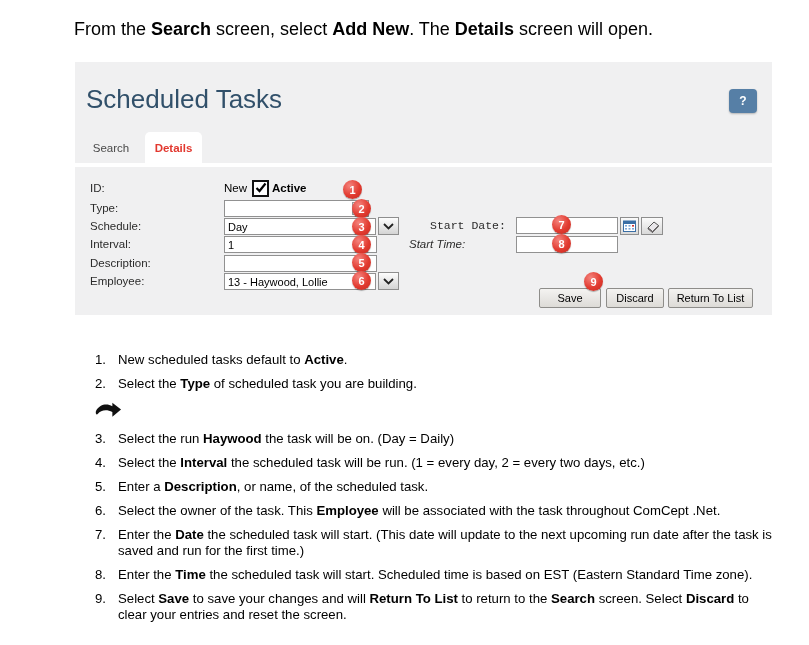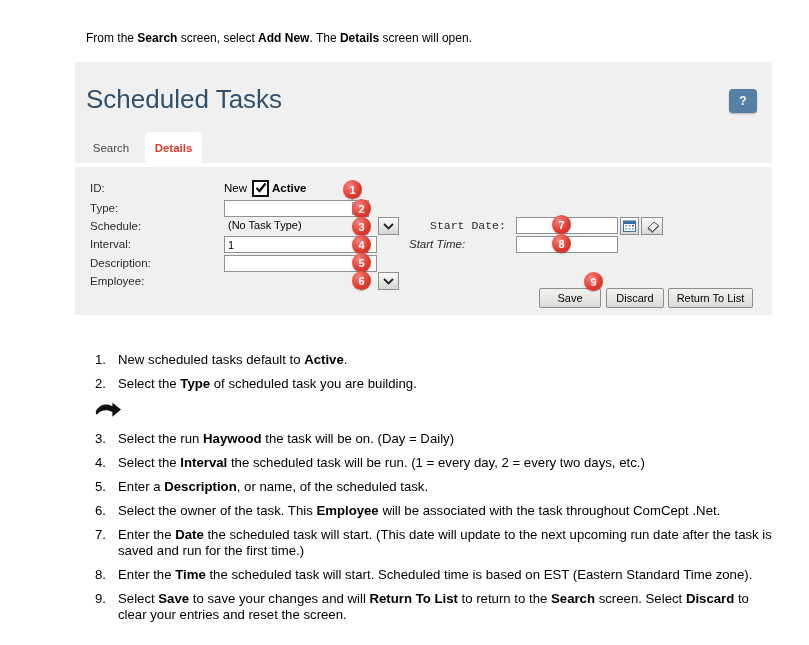--- a/index.html
+++ b/index.html
@@ -1,20 +1,20 @@
 <!DOCTYPE html>
 <html><head>
 <meta charset="utf-8">
 <style>
   html,body{margin:0;padding:0;background:#fff;}
   body{width:809px;height:645px;position:relative;overflow:hidden;
        font-family:"Liberation Sans",sans-serif;color:#000;}
   b{font-weight:bold;}
 
-  .intro{position:absolute;left:69px;top:14px;font-size:12px;margin:17px;}
+  .intro{position:absolute;left:69px;top:14px;font-size:18px;margin:5px;}
 
   
   .panel{position:absolute;left:75px;top:62px;width:697px;height:253px;background:#f0f0f1;}
   .app-title{position:absolute;left:11px;top:22px;margin:0;font-size:26px;line-height:30px;
              font-weight:400;color:#31506a;}
   .help-btn{position:absolute;left:654px;top:27px;width:28px;height:24px;background:#567fa6;
             border-radius:4px;color:#fff;font-weight:bold;font-size:12px;display:flex;
             align-items:center;justify-content:center;box-shadow:0 1px 2px rgba(0,0,0,.25);cursor:pointer;}
   .tab{position:absolute;top:70px;height:31px;display:flex;align-items:center;justify-content:center;
        font-size:11.5px;cursor:pointer;}
@@ -107,33 +107,35 @@
   </div>
   <div class="active-label">Active</div>
 
   <div class="flabel lbl-type">Type:</div>
   <div class="combo-type">
     <span class="combo-text">(No Task Type)</span>
     <span class="combo-btn"></span>
   </div>
 
   <div class="flabel lbl-schedule">Schedule:</div>
+  <div class="selbox schedule-box">Day</div>
   <div class="chev chev-schedule">
     <svg width="11" height="7" viewBox="0 0 11 7">
         <path d="M1 1 L5.5 5.5 L10 1" stroke="#222" stroke-width="1.8" fill="none"></path>
       </svg>
   </div>
 
   <div class="flabel lbl-interval">Interval:</div>
   <input class="tinput in-interval" value="1" style="">
 
   <div class="flabel lbl-desc">Description:</div>
   <input class="tinput in-desc" value="" style="">
 
   <div class="flabel lbl-emp">Employee:</div>
+  <div class="selbox employee-box">13 - Haywood, Lollie</div>
   <div class="chev chev-employee">
     <svg width="11" height="7" viewBox="0 0 11 7">
         <path d="M1 1 L5.5 5.5 L10 1" stroke="#222" stroke-width="1.8" fill="none"></path>
       </svg>
   </div>
 
   <div class="flabel lbl-sdate">Start Date:</div>
   <input class="tinput in-date" value="" style="">
   <div class="icon-btn cal-btn">
     <svg width="13" height="12" viewBox="0 0 13 12">

